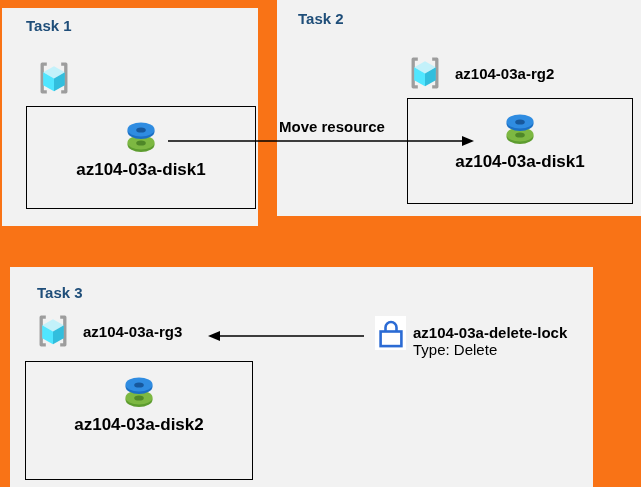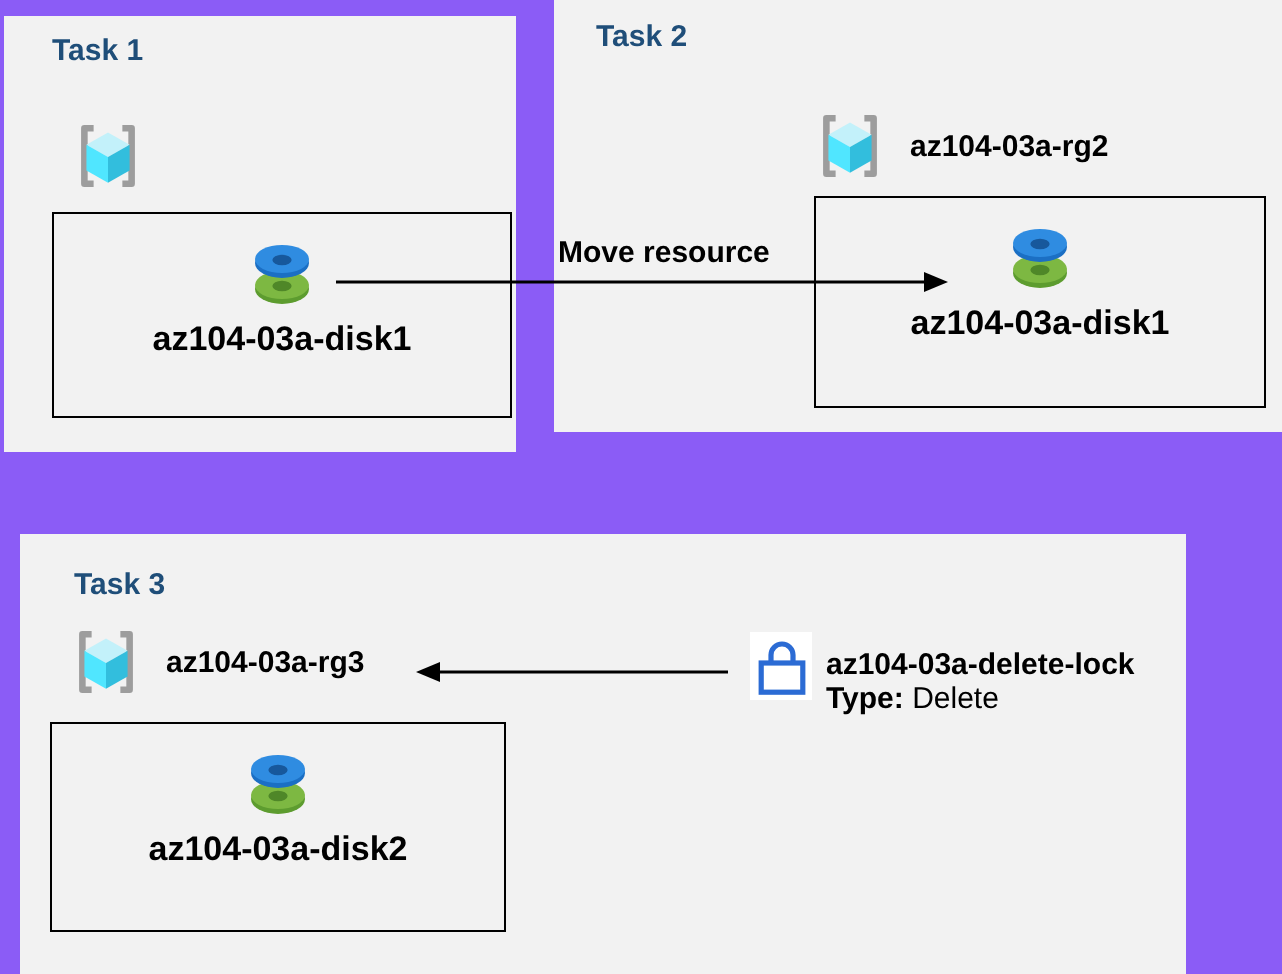--- a/index.html
+++ b/index.html
@@ -1,17 +1,17 @@
 <!DOCTYPE html>
 <html><head>
 <meta charset="utf-8">
 <style>
   html,body{margin:0;padding:0;background:#ffffff;}
   .canvas{
-    position:relative;width:641px;height:487px;background:#8b5cf6;
+    position:relative;width:641px;height:487px;background:#f97316;
     font-family:"Liberation Sans","DejaVu Sans",sans-serif;color:#000;
     overflow:hidden;
   }
   .panel{position:absolute;background:#f2f2f2;}
   #task1-panel{left:2px;top:8px;width:256px;height:218px;}
   #task2-panel{left:277px;top:0px;width:364px;height:216px;}
   #task3-panel{left:10px;top:267px;width:583px;height:220px;}
   .task-title{
     position:absolute;font-size:15px;font-weight:700;color:#1f4e79;
     white-space:nowrap;
@@ -29,37 +29,37 @@
   #task1-rg-label{left:86px;top:62px;}
   #task2-rg-label{left:178px;top:65px;}
   #task3-rg-label{left:73px;top:56px;}
   .resource-box{
     position:absolute;border:1.5px solid #000;box-sizing:border-box;
     display:flex;flex-direction:column;align-items:center;
     padding-top:13px;gap:7px;
   }
   #task1-box{left:24px;top:98px;width:230px;height:103px;}
   #task2-box{left:130px;top:98px;width:226px;height:106px;}
-  #task3-box{left:15px;top:94px;width:228px;height:105px;}
+  #task3-box{left:15px;top:94px;width:228px;height:119px;}
   .disk-icon{width:34px;height:33px;}
   .disk-label{font-size:17px;font-weight:700;white-space:nowrap;}
   .float-label{
     position:absolute;font-size:15px;font-weight:700;white-space:nowrap;
   }
   #move-label{left:279px;top:118px;text-align:right;}
   #lock-square{
     position:absolute;left:375px;top:316px;width:31px;height:34px;
     background:#ffffff;display:flex;align-items:center;justify-content:center;
   }
   #lock-text{
     position:absolute;left:413px;top:324px;font-size:15px;line-height:17px;
   }
   #lock-name{font-weight:700;white-space:nowrap;}
   #lock-type-line{white-space:nowrap;}
-  #lock-type-label{font-weight:700;}
+  #lock-type-label{font-weight:400;}
   #arrow-overlay{
     position:absolute;left:0;top:0;width:641px;height:487px;
     pointer-events:none;
   }
 </style>
 </head>
 <body>
 
 <div class="canvas">
 

